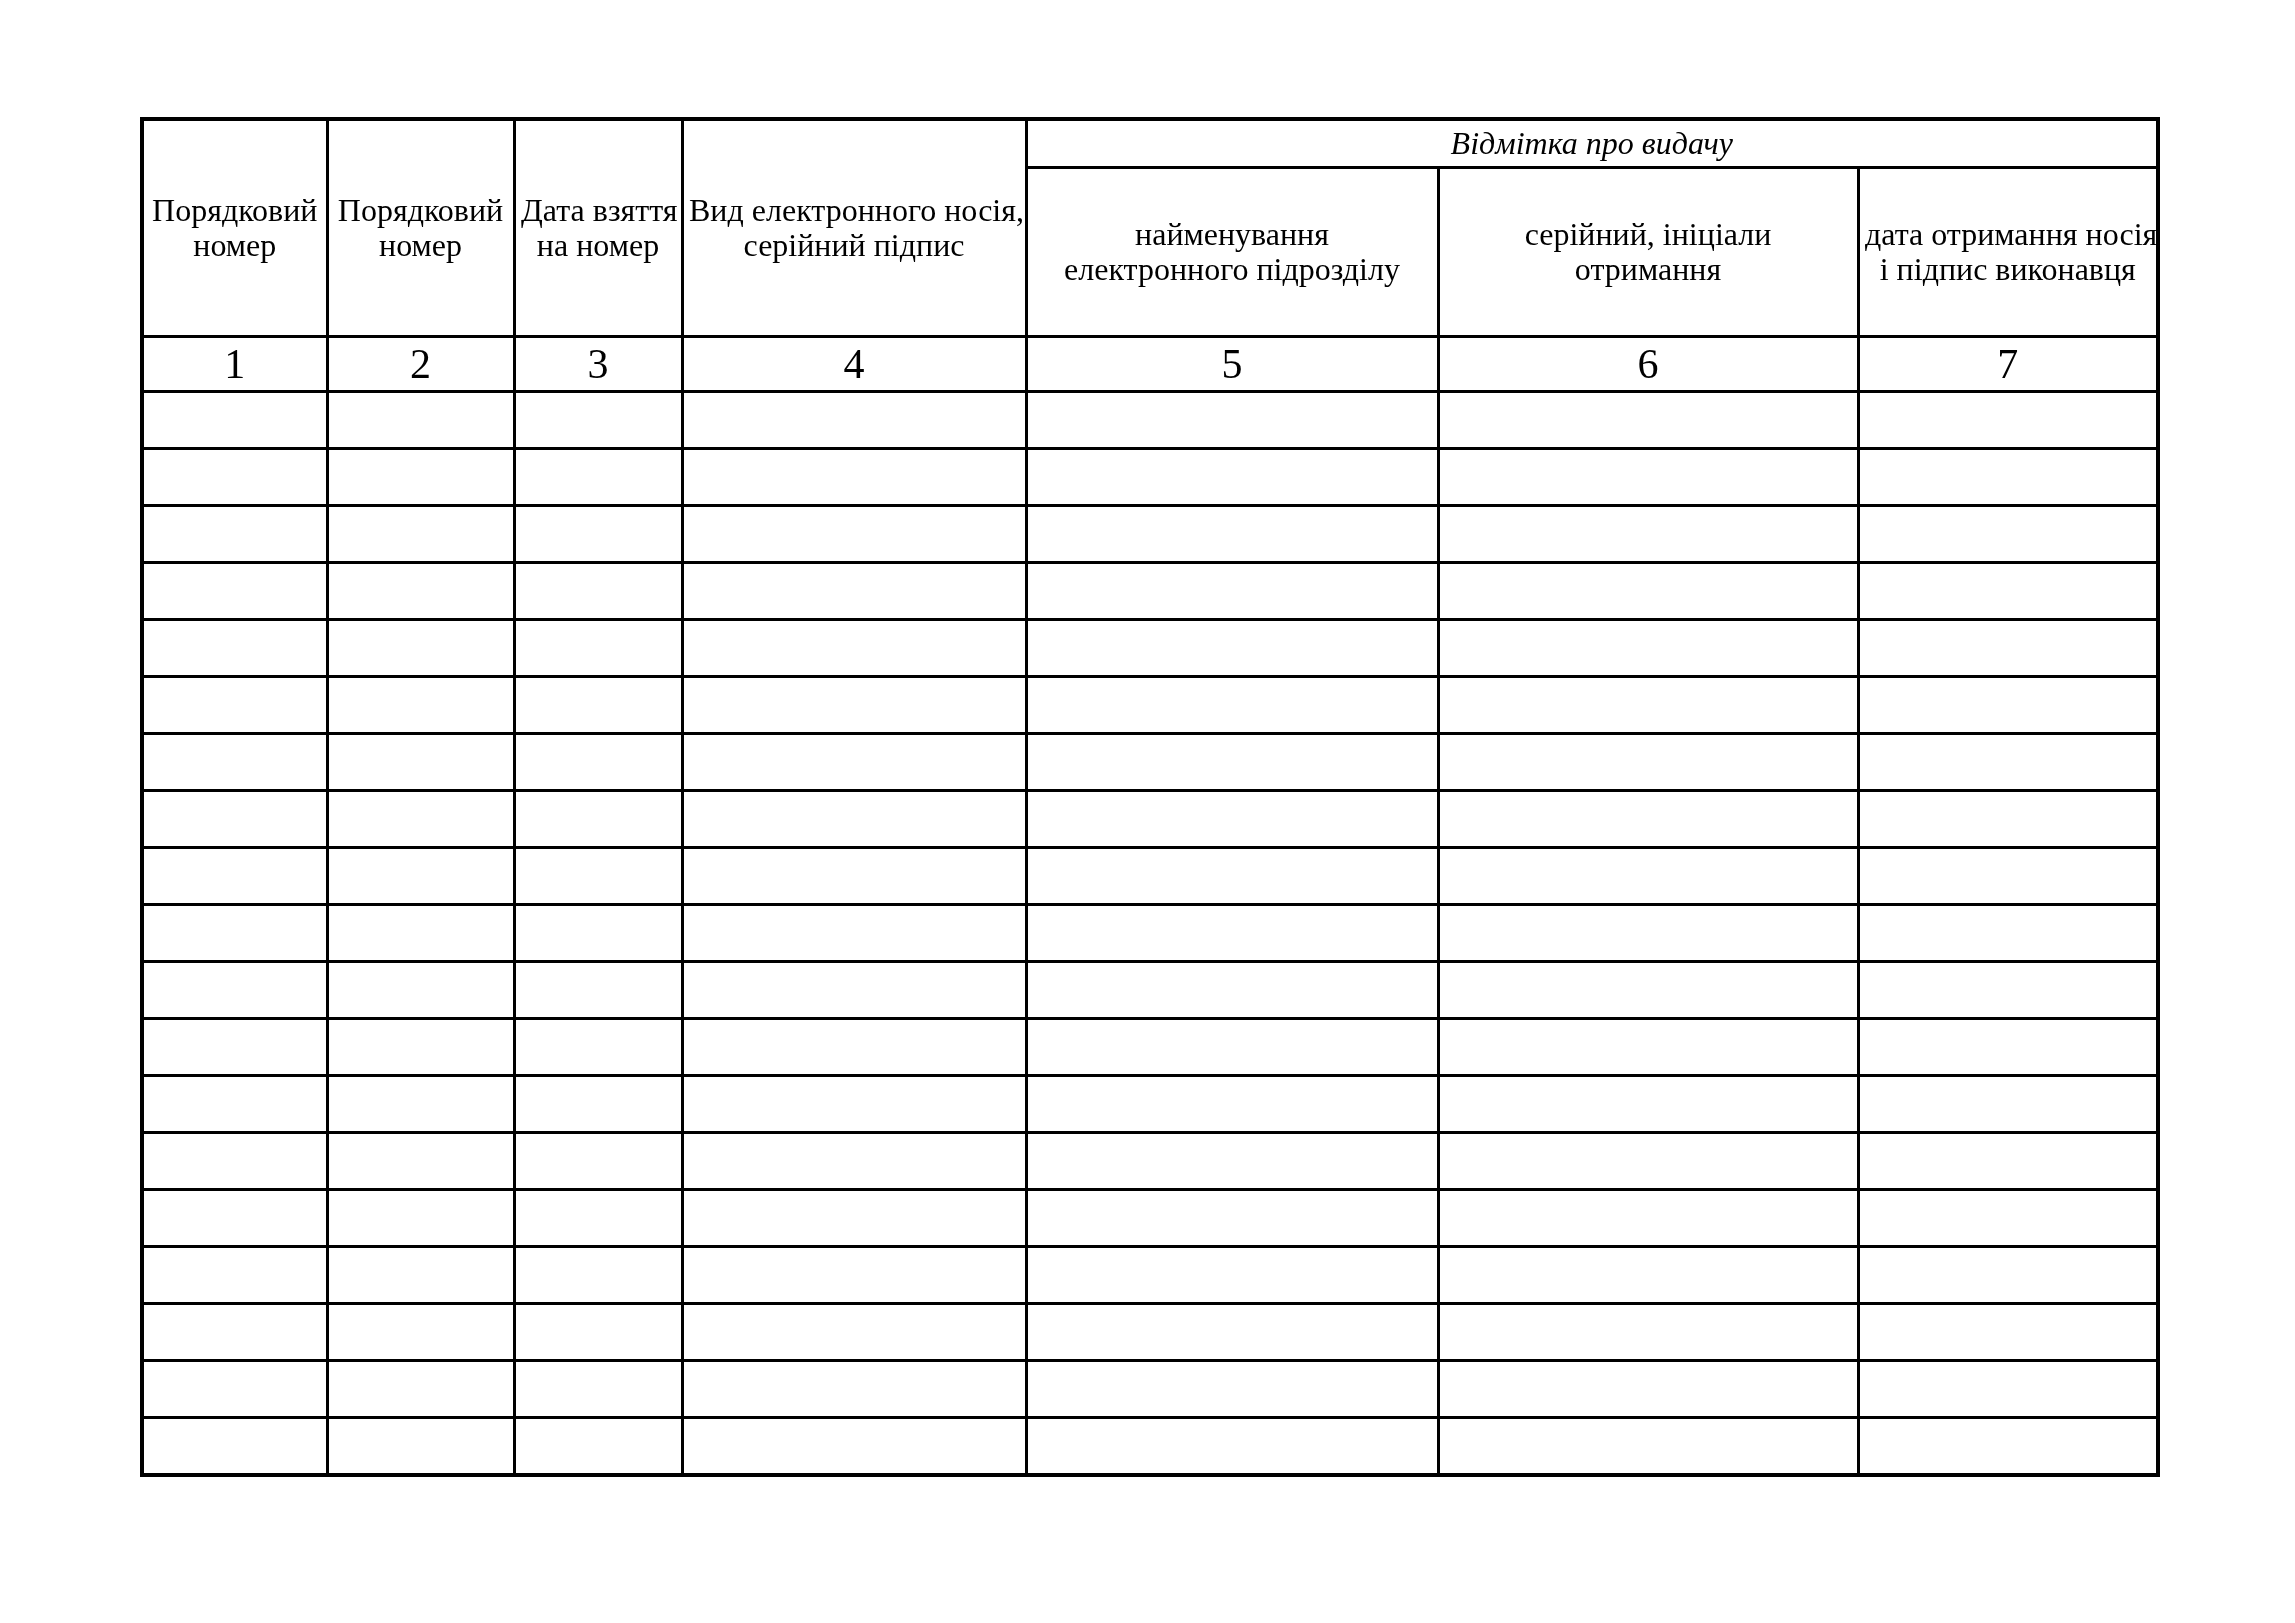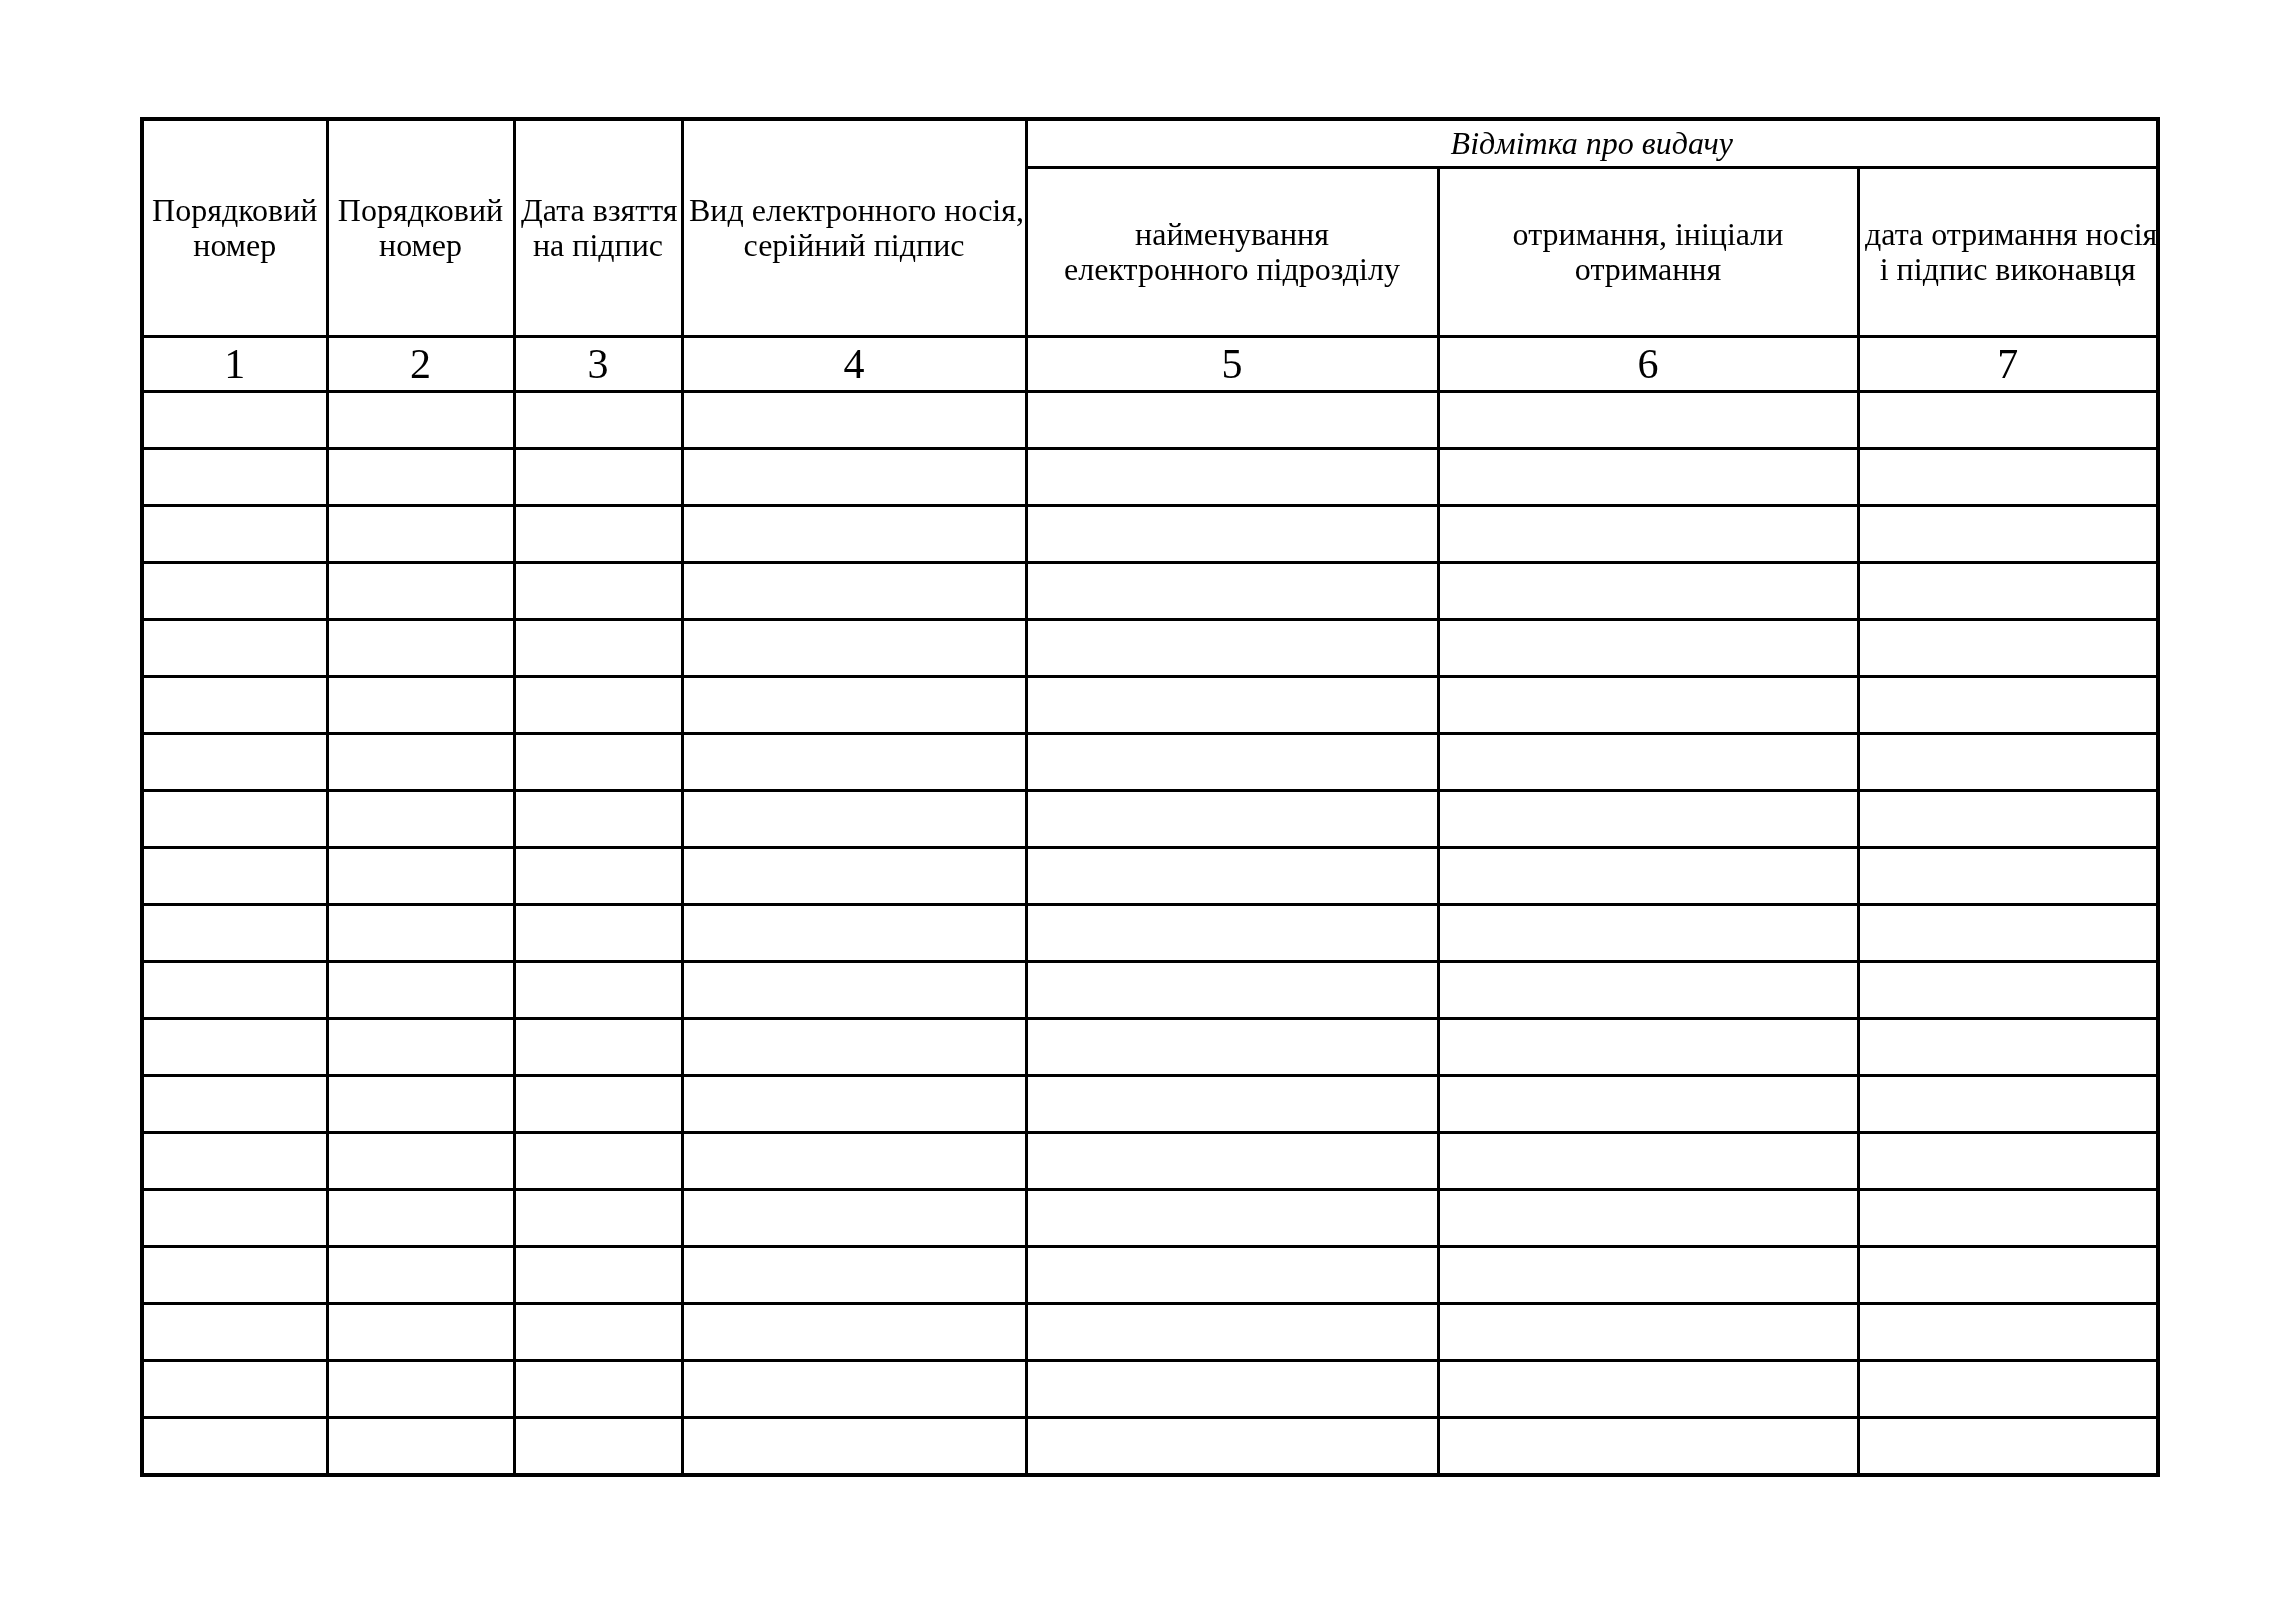--- a/index.html
+++ b/index.html
@@ -73,35 +73,35 @@
         <td rowspan="2" class="hc" data-name="col-header-ordinal-number">
           <span class="l" data-name="header-label-line">Порядковий</span>
           <span class="l" data-name="header-label-line">номер</span>
         </td>
         <td rowspan="2" class="hc" data-name="col-header-accounting-number">
           <span class="l" data-name="header-label-line">Порядковий</span>
           <span class="l" data-name="header-label-line">номер</span>
         </td>
         <td rowspan="2" class="hc" data-name="col-header-registration-date">
           <span class="l" data-name="header-label-line">Дата взяття</span>
-          <span class="l" data-name="header-label-line">на підпис</span>
+          <span class="l" data-name="header-label-line">на номер</span>
         </td>
         <td rowspan="2" class="hc" data-name="col-header-media-type-serial">
           <span class="l" data-name="header-label-line">Вид електронного носія,</span>
           <span class="l" data-name="header-label-line">серійний підпис</span>
         </td>
         <td colspan="3" class="band" data-name="group-header-issuance-mark">Відмітка про видачу</td>
       </tr>
       <tr class="subhead" data-name="header-row-sub">
         <td class="hc" data-name="col-header-unit-name">
           <span class="l" data-name="header-label-line">найменування</span>
           <span class="l" data-name="header-label-line">електронного підрозділу</span>
         </td>
         <td class="hc" data-name="col-header-executor-name-initials">
-          <span class="l" data-name="header-label-line">отримання, ініціали</span>
+          <span class="l" data-name="header-label-line">серійний, ініціали</span>
           <span class="l" data-name="header-label-line">отримання</span>
         </td>
         <td class="hc" data-name="col-header-receipt-date-signature">
           <span class="l" data-name="header-label-line">дата отримання носія</span>
           <span class="l" data-name="header-label-line">і підпис виконавця</span>
         </td>
       </tr>
       <tr class="nums" data-name="column-numbers-row">
         <td data-name="column-number-cell">1</td>
         <td data-name="column-number-cell">2</td>

